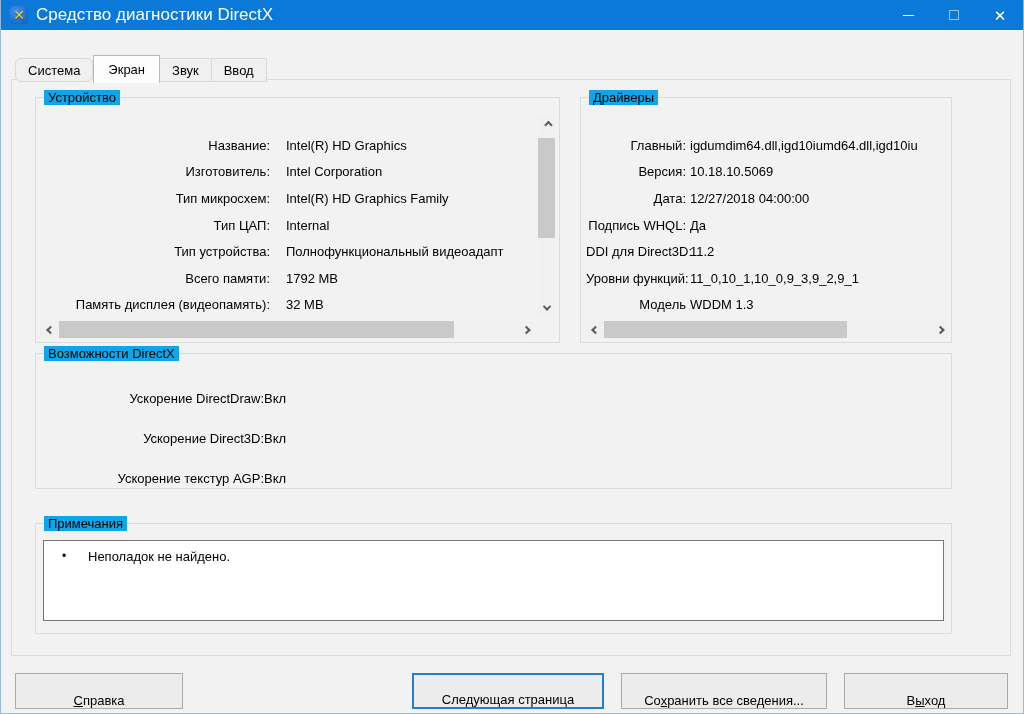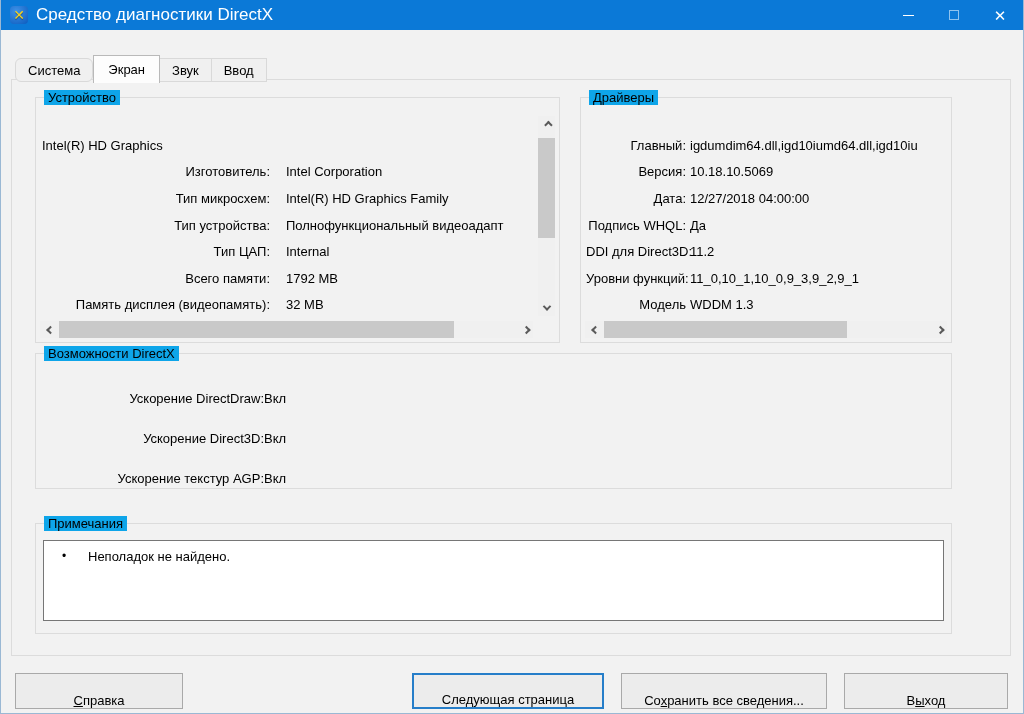--- a/index.html
+++ b/index.html
@@ -133,37 +133,38 @@
   <div class="tab">Звук</div>
   <div class="tab">Ввод</div>
 </div>
 
 <div class="tabpage">
 
   <div class="group g-device">
     <span class="gtitle">Устройство</span>
     <div class="rows">
       <div class="row">
+          <span class="lbl">Название:</span>
           <span class="val">Intel(R) HD Graphics</span>
         </div>
       <div class="row">
           <span class="lbl">Изготовитель:</span>
           <span class="val">Intel Corporation</span>
         </div>
       <div class="row">
           <span class="lbl">Тип микросхем:</span>
           <span class="val">Intel(R) HD Graphics Family</span>
         </div>
       <div class="row">
+          <span class="lbl">Тип ЦАП:</span>
+          <span class="val">Internal</span>
+        </div>
+      <div class="row">
           <span class="lbl">Тип устройства:</span>
           <span class="val">Полнофункциональный видеоадапт</span>
-        </div>
-      <div class="row">
-          <span class="lbl">Тип ЦАП:</span>
-          <span class="val">Internal</span>
         </div>
       <div class="row">
           <span class="lbl">Всего памяти:</span>
           <span class="val">1792 MB</span>
         </div>
       <div class="row">
           <span class="lbl">Память дисплея (видеопамять):</span>
           <span class="val">32 MB</span>
         </div>
     </div>

